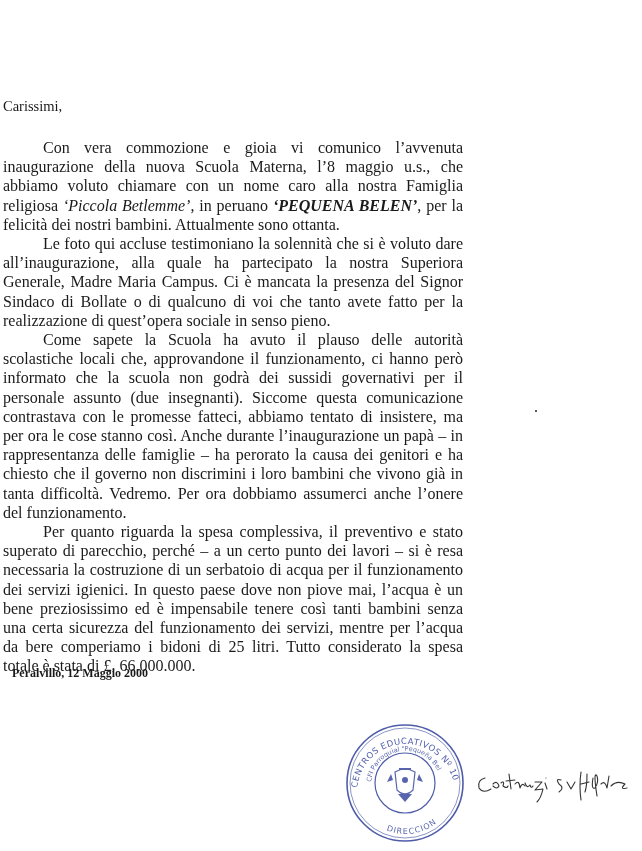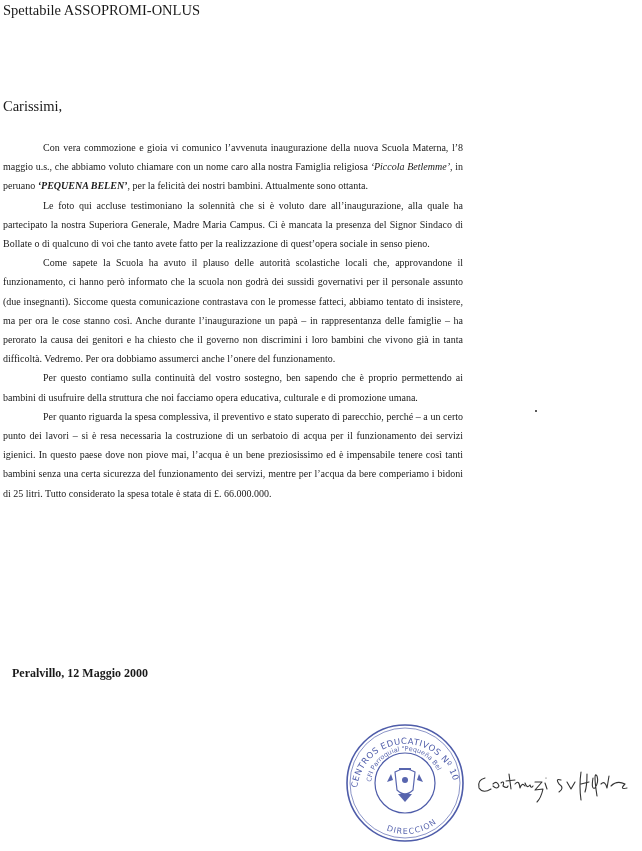--- a/index.html
+++ b/index.html
@@ -6,45 +6,43 @@
   body {
     width: 642px; height: 851px; position: relative; overflow: hidden;
     font-family: "Liberation Serif", "DejaVu Serif", serif;
     color: #1a1a1a;
   }
   .addr { position: absolute; left: 3px; top: 2px; font-size: 14.5px; line-height: 17px; }
   .addr div { white-space: nowrap; }
   .greeting { position: absolute; left: 3px; top: 98px; font-size: 14.5px; }
   .body-text {
     position: absolute; left: 3px; top: 138px; width: 460px;
-    font-size: 10px; line-height: 19.2px; text-align: justify;
+    font-size: 16px; line-height: 19.2px; text-align: justify;
   }
   .body-text p { margin: 0; text-indent: 40px; }
   .body-text .em { font-style: italic; }
   .body-text .strong-em { font-style: italic; font-weight: bold; }
   .body-text .money { }
   .date { position: absolute; left: 12px; top: 666px; font-size: 12px; font-weight: bold; }
   .stamp { position: absolute; left: 343px; top: 722px; width: 125px; height: 122px; }
   .signature { position: absolute; left: 475px; top: 756px; width: 165px; height: 50px; }
   .dot { position: absolute; width: 2px; height: 2px; background: #222; border-radius: 50%; }
 </style>
 </head>
 <body>
 
 <div class="addr">
-  <div>Spettabile ASSOPROMI-ONLUS</div>
 </div>
 
 <div class="greeting">Carissimi,</div>
 
 <div class="body-text">
   <p><span>Con vera commozione e gioia vi comunico l’avvenuta inaugurazione della nuova Scuola Materna, l’8 maggio u.s., che abbiamo voluto chiamare con un nome caro alla nostra Famiglia religiosa </span><span class="em">‘Piccola Betlemme’</span><span>, in peruano </span><span class="strong-em">‘PEQUENA BELEN’</span><span>, per la felicità dei nostri bambini. Attualmente sono ottanta.</span></p>
   <p>Le foto qui accluse testimoniano la solennità che si è voluto dare all’inaugurazione, alla quale ha partecipato la nostra Superiora Generale, Madre Maria Campus. Ci è mancata la presenza del Signor Sindaco di Bollate o di qualcuno di voi che tanto avete fatto per la realizzazione di quest’opera sociale in senso pieno.</p>
   <p>Come sapete la Scuola ha avuto il plauso delle autorità scolastiche locali che, approvandone il funzionamento, ci hanno però informato  che la scuola non godrà dei sussidi governativi per il personale assunto (due insegnanti). Siccome questa comunicazione contrastava con le promesse fatteci, abbiamo tentato di insistere, ma per ora le cose stanno così. Anche durante l’inaugurazione un papà – in rappresentanza delle famiglie – ha perorato la causa dei genitori e ha chiesto che il governo non discrimini i loro bambini che vivono già in tanta difficoltà. Vedremo. Per ora dobbiamo assumerci anche l’onere del funzionamento.</p>
-  <p>Per questo contiamo sulla continuità del vostro sostegno, ben sapendo che è proprio permettendo ai bambini di usufruire della struttura che noi facciamo opera educativa, culturale e di promozione umana.</p>
   <p><span>Per quanto riguarda  la spesa complessiva, il preventivo e stato superato di parecchio, perché – a un certo punto dei lavori – si è resa necessaria la costruzione di un serbatoio di acqua per il funzionamento dei servizi igienici. In questo paese dove non piove mai, l’acqua è un bene preziosissimo ed è impensabile tenere così tanti bambini senza una certa sicurezza del funzionamento dei servizi, mentre per l’acqua da bere comperiamo i bidoni di 25 litri. Tutto considerato la spesa totale è stata di </span><span class="money">£. 66.000.000</span><span>.</span></p>
 </div>
 
 <span class="dot" style="left:535px; top:410px;"></span>
 
 <div class="date">Peralvillo, 12 Maggio 2000</div>
 
 <svg class="stamp" viewBox="0 0 125 122">
   <defs>
     <path id="arcTop" d="M 14 66 A 49 49 0 0 1 110 58"></path>

